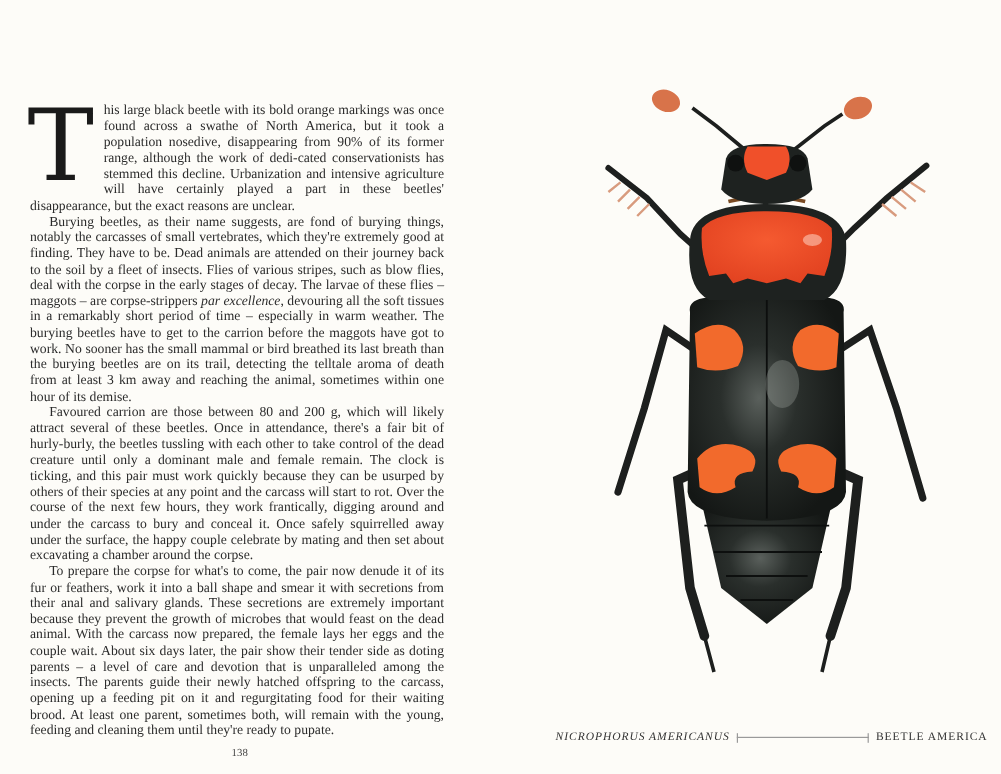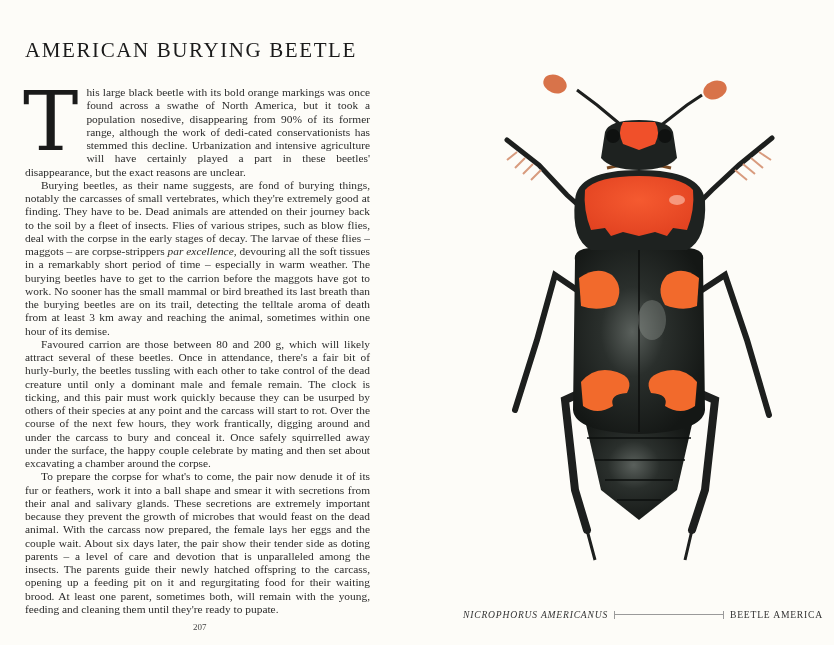--- a/index.html
+++ b/index.html
@@ -18,28 +18,27 @@
   .caption .rule::before,.caption .rule::after{content:"";position:absolute;top:-4px;height:8px;border-left:1px solid #9a9a9a;}
   .caption .rule::before{left:0}
   .caption .rule::after{right:0}
   .caption .region{white-space:nowrap;}
   .beetle{position:absolute;left:60px;top:60px;width:320px;height:520px;}
 </style>
 </head>
 <body>
 
 <div class="page-left">
-  <h1 class="title">AMERICAN BURYING BEETLE</h1>
   <div class="body">
     <p class="first"><span class="dropcap">T</span><span>his large black beetle with its bold orange markings was once found across a swathe of North America, but it took a population nosedive, disappearing from 90% of its former range, although the work of dedi-cated conservationists has stemmed this decline. Urbanization and intensive agriculture will have certainly played a part in these beetles' disappearance, but the exact reasons are unclear.</span></p>
     <p><span>Burying beetles, as their name suggests, are fond of burying things, notably the carcasses of small vertebrates, which they're extremely good at finding. They have to be. Dead animals are attended on their journey back to the soil by a fleet of insects. Flies of various stripes, such as blow flies, deal with the corpse in the early stages of decay. The larvae of these flies – maggots – are corpse-strippers</span> <em>par excellence</em><span>, devouring all the soft tissues in a remarkably short period of time – especially in warm weather. The burying beetles have to get to the carrion before the maggots have got to work. No sooner has the small mammal or bird breathed its last breath than the burying beetles are on its trail, detecting the telltale aroma of death from at least 3 km away and reaching the animal, sometimes within one hour of its demise.</span></p>
     <p>Favoured carrion are those between 80 and 200 g, which will likely attract several of these beetles. Once in attendance, there's a fair bit of hurly-burly, the beetles tussling with each other to take control of the dead creature until only a dominant male and female remain. The clock is ticking, and this pair must work quickly because they can be usurped by others of their species at any point and the carcass will start to rot. Over the course of the next few hours, they work frantically, digging around and under the carcass to bury and conceal it. Once safely squirrelled away under the surface, the happy couple celebrate by mating and then set about excavating a chamber around the corpse.</p>
     <p>To prepare the corpse for what's to come, the pair now denude it of its fur or feathers, work it into a ball shape and smear it with secretions from their anal and salivary glands. These secretions are extremely important because they prevent the growth of microbes that would feast on the dead animal. With the carcass now prepared, the female lays her eggs and the couple wait. About six days later, the pair show their tender side as doting parents – a level of care and devotion that is unparalleled among the insects. The parents guide their newly hatched offspring to the carcass, opening up a feeding pit on it and regurgitating food for their waiting brood. At least one parent, sometimes both, will remain with the young, feeding and cleaning them until they're ready to pupate.</p>
   </div>
-  <div class="folio">207</div>
+  <div class="folio">138</div>
 </div>
 
 <div class="page-right">
   <svg class="beetle" viewBox="0 0 320 520" xmlns="http://www.w3.org/2000/svg">
     <defs>
       <radialGradient id="shine" cx="0.45" cy="0.45" r="0.6">
         <stop offset="0" stop-color="#5a605c"></stop>
         <stop offset="0.4" stop-color="#2a2f2c"></stop>
         <stop offset="1" stop-color="#141715"></stop>
       </radialGradient>

